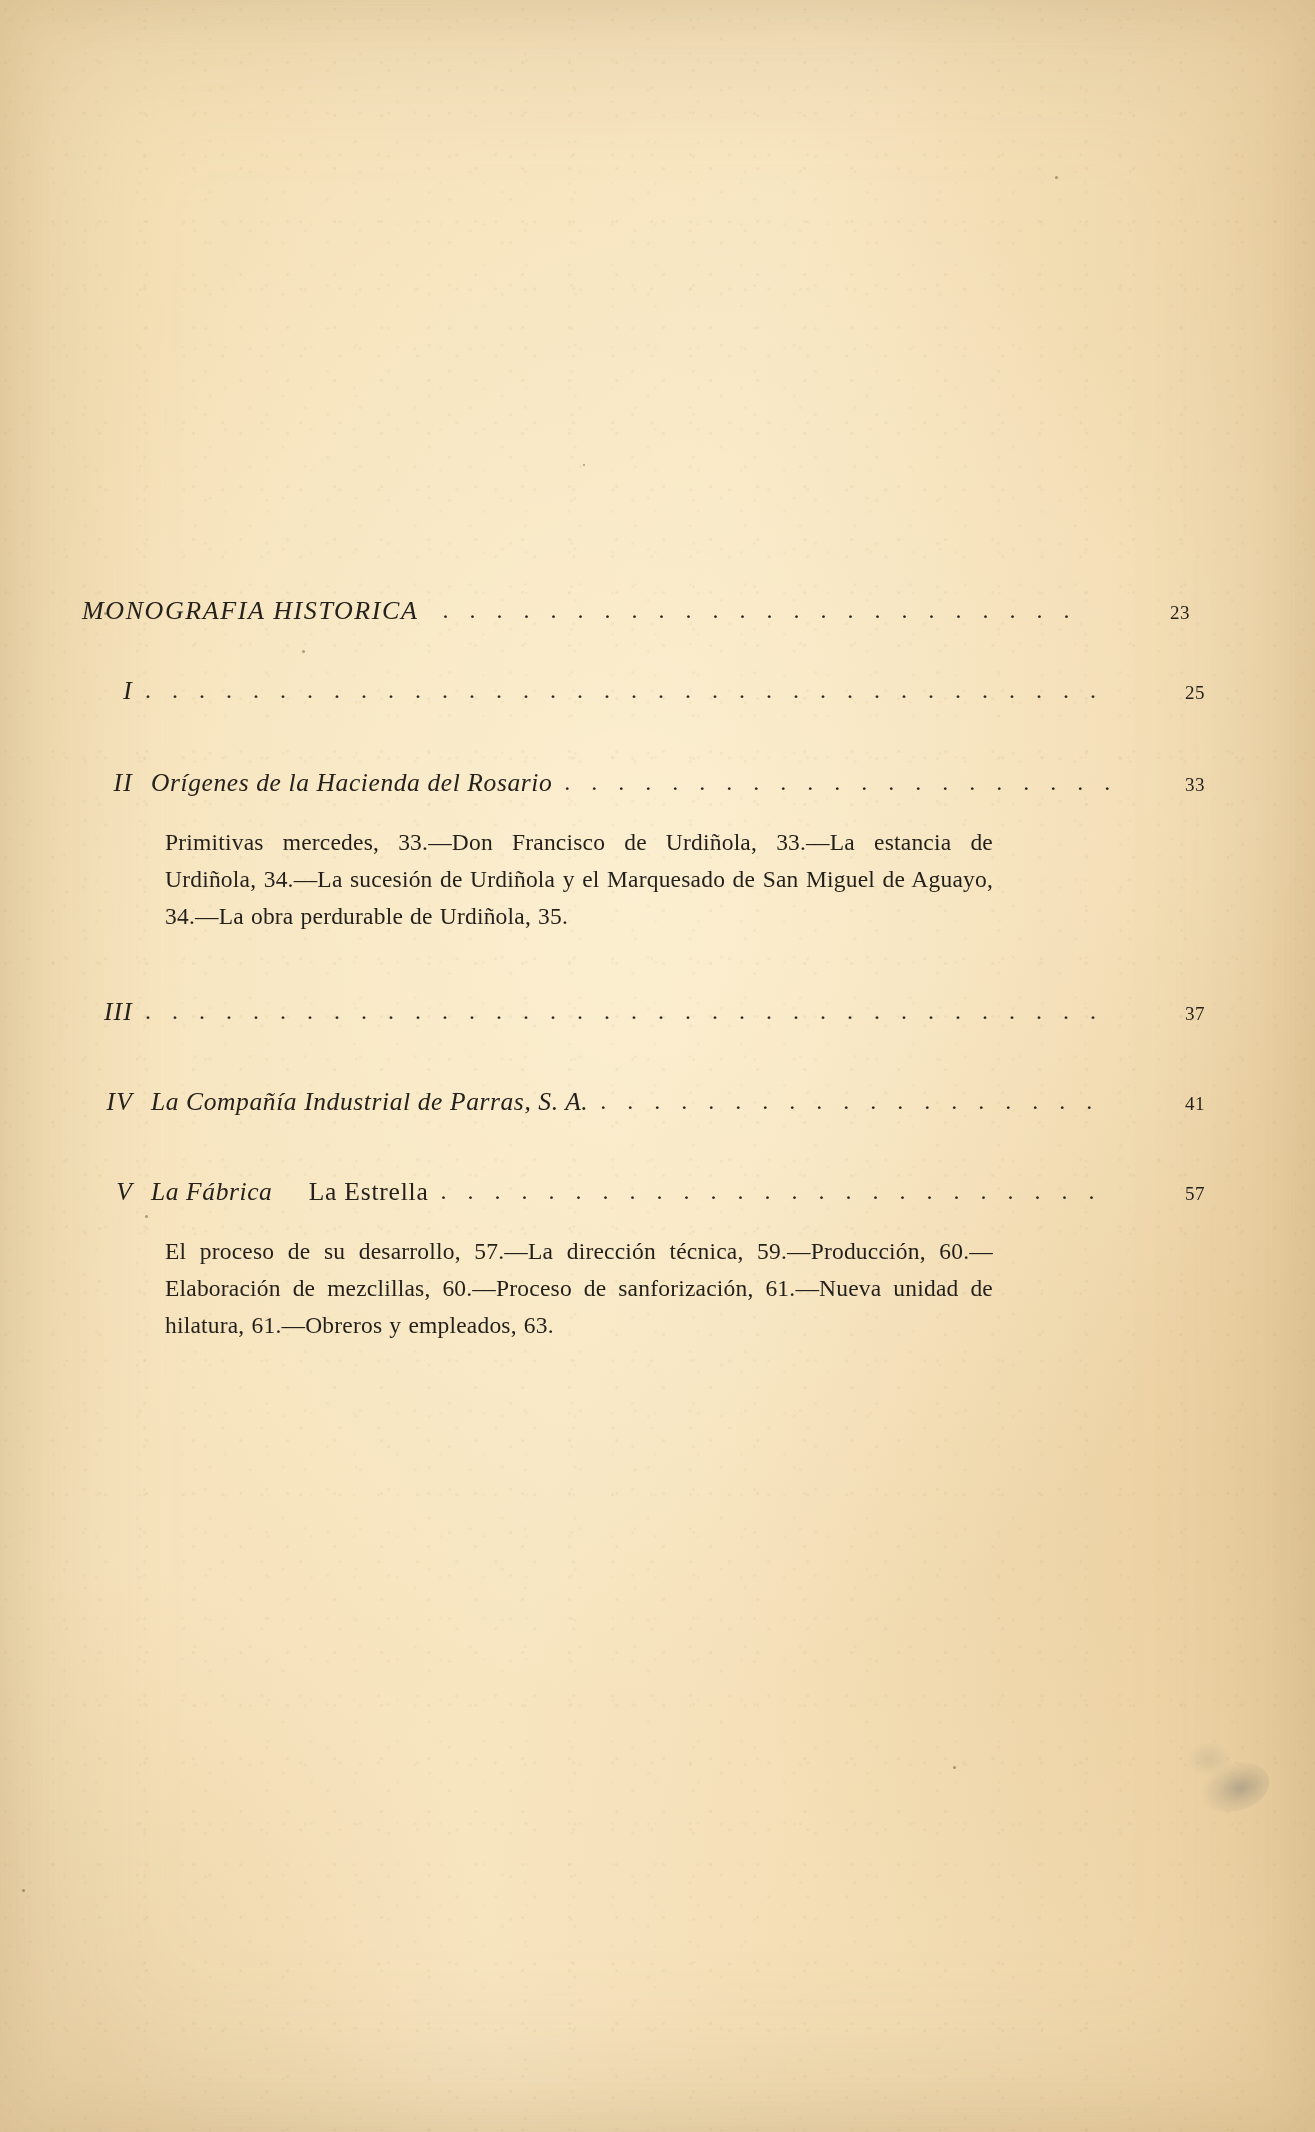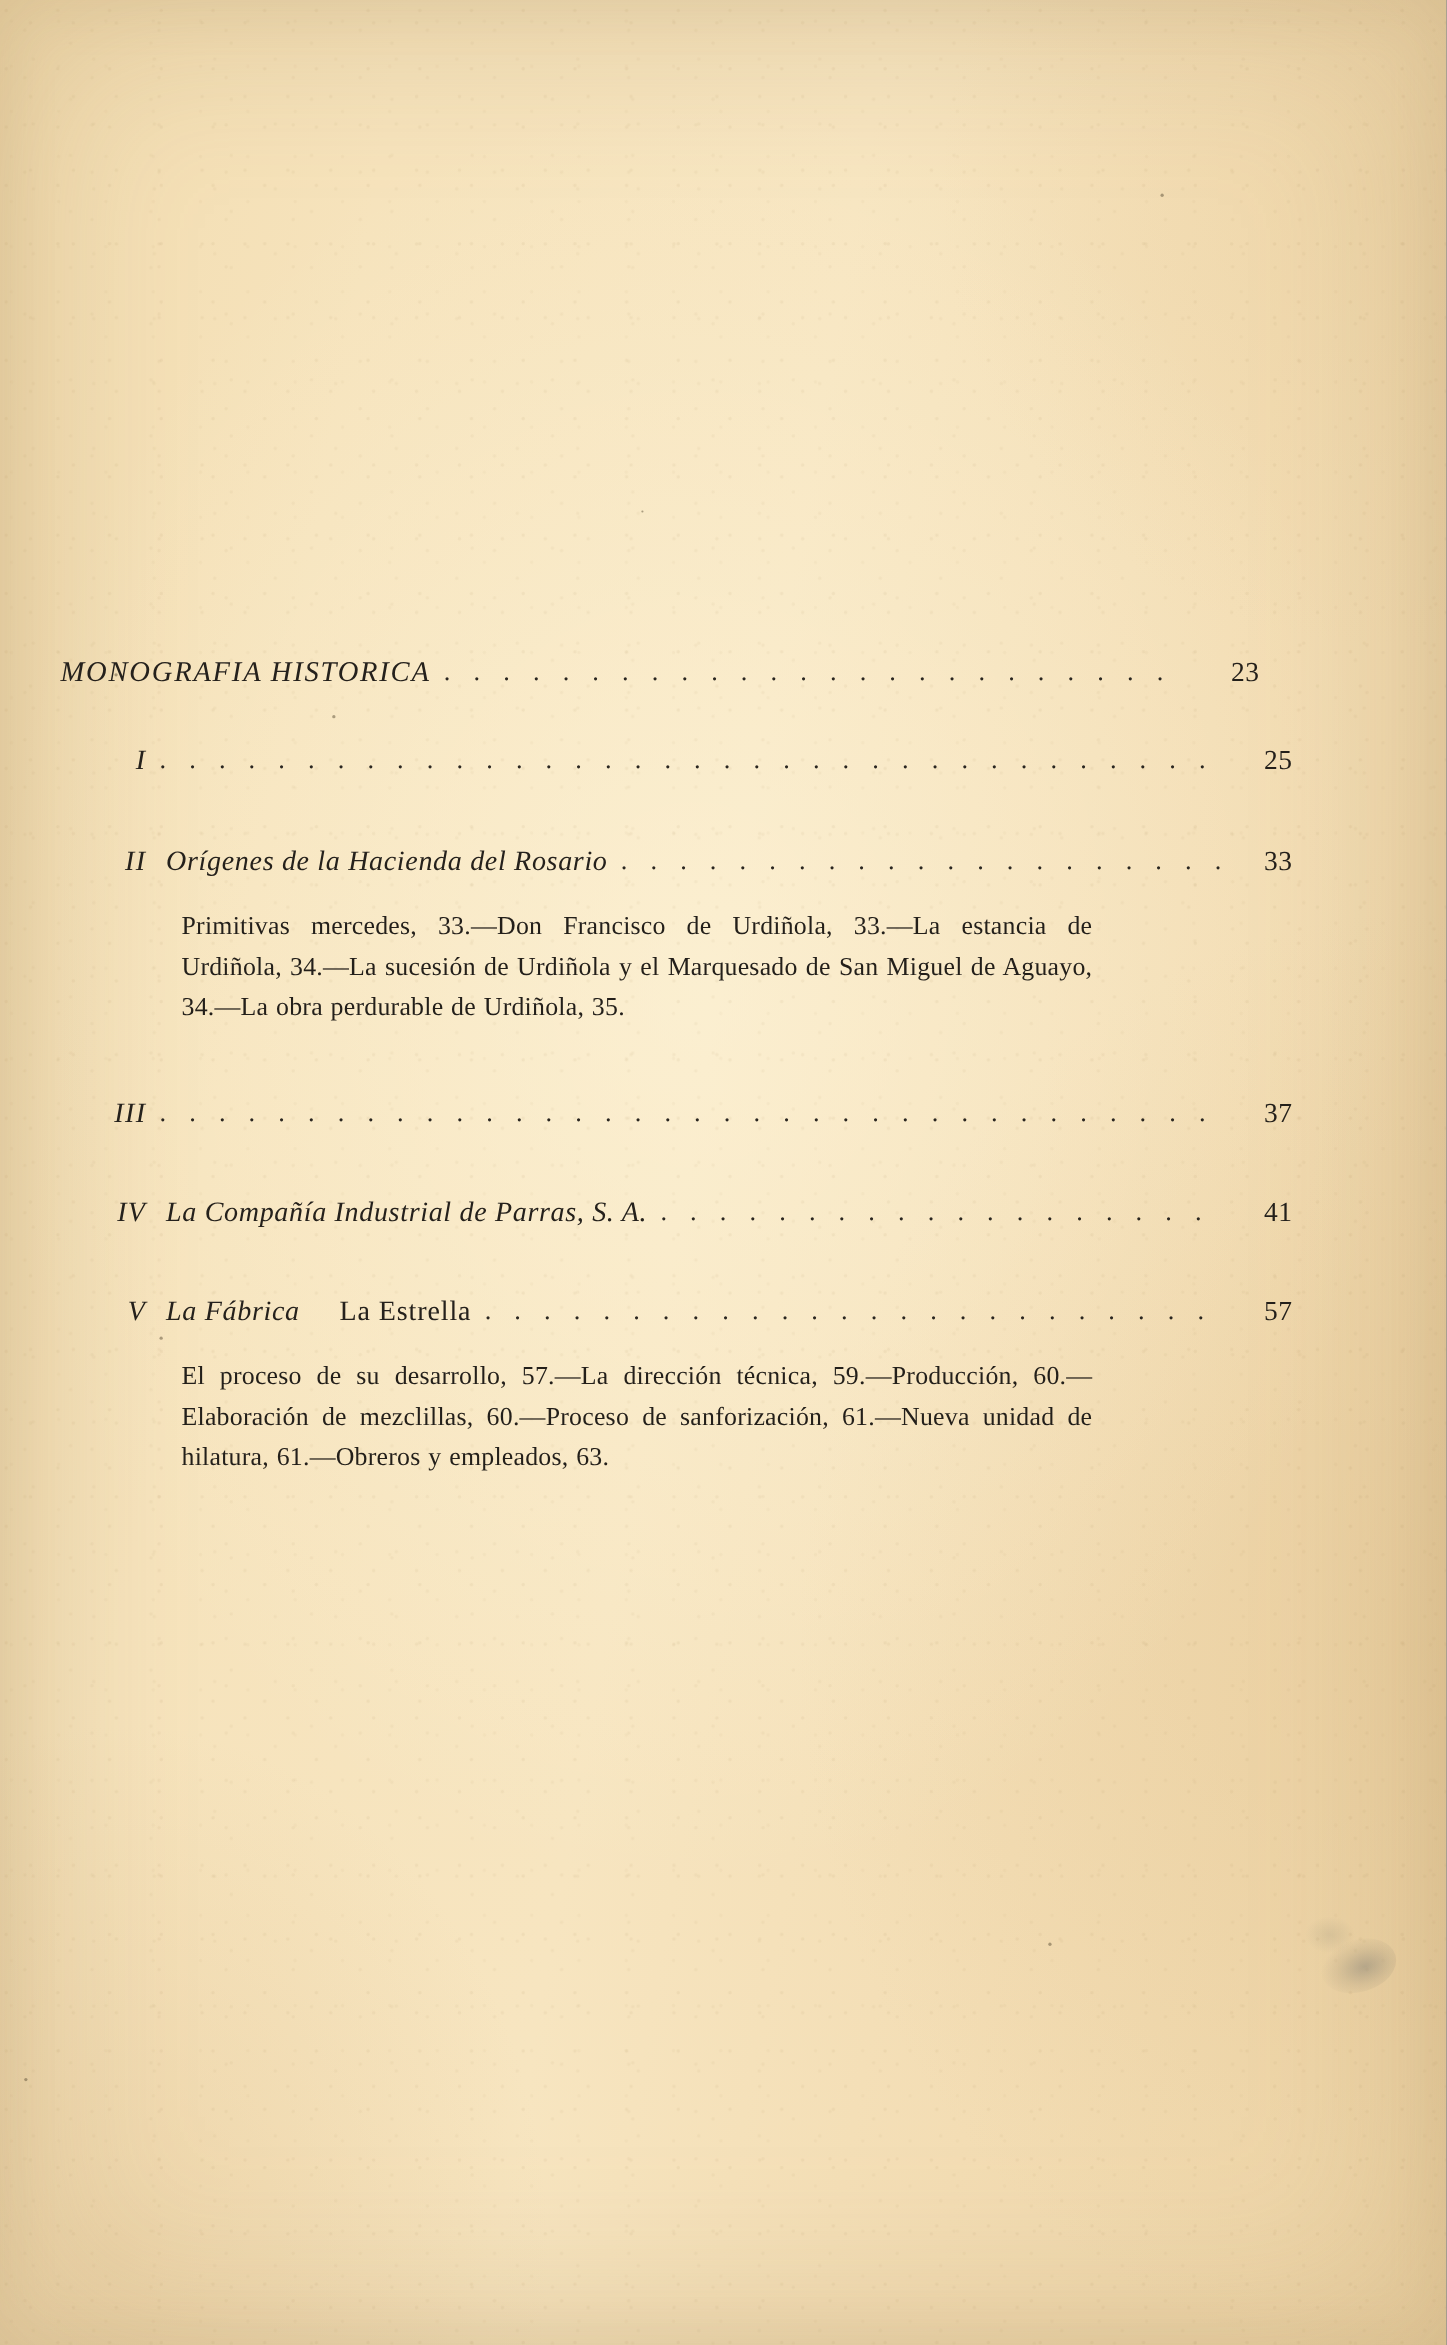--- a/index.html
+++ b/index.html
@@ -90,31 +90,31 @@
     margin: 0 10px 0 12px;
     font-style: normal;
     letter-spacing: 7.5px;
     font-size: 24px;
     color: #2a2620;
     position: relative;
     top: -1px;
   }
   .head .pg {
     flex: 0 0 86px;
-    text-align: center;
+    text-align: right;
     font-style: normal;
-    font-size: 25px;
+    font-size: 19px;
     letter-spacing: .5px;
     color: #231f1a;
   }
 
   
   .toplevel .num { flex-basis: 0; padding: 0; }
   .toplevel .ttl { padding-left: 0; letter-spacing: 1.6px; font-size: 26px; }
-  .toplevel { margin-left: 0; }
+  .toplevel { margin-left: 15px; gap: 12px; }
 
   .chapter .num { flex-basis: 48px; }
   .chapter { margin-left: 30px; }
 
   
   .desc {
     margin: 26px 0 0 110px;
     width: 828px;
     font-size: 23.5px;
     line-height: 37px;

